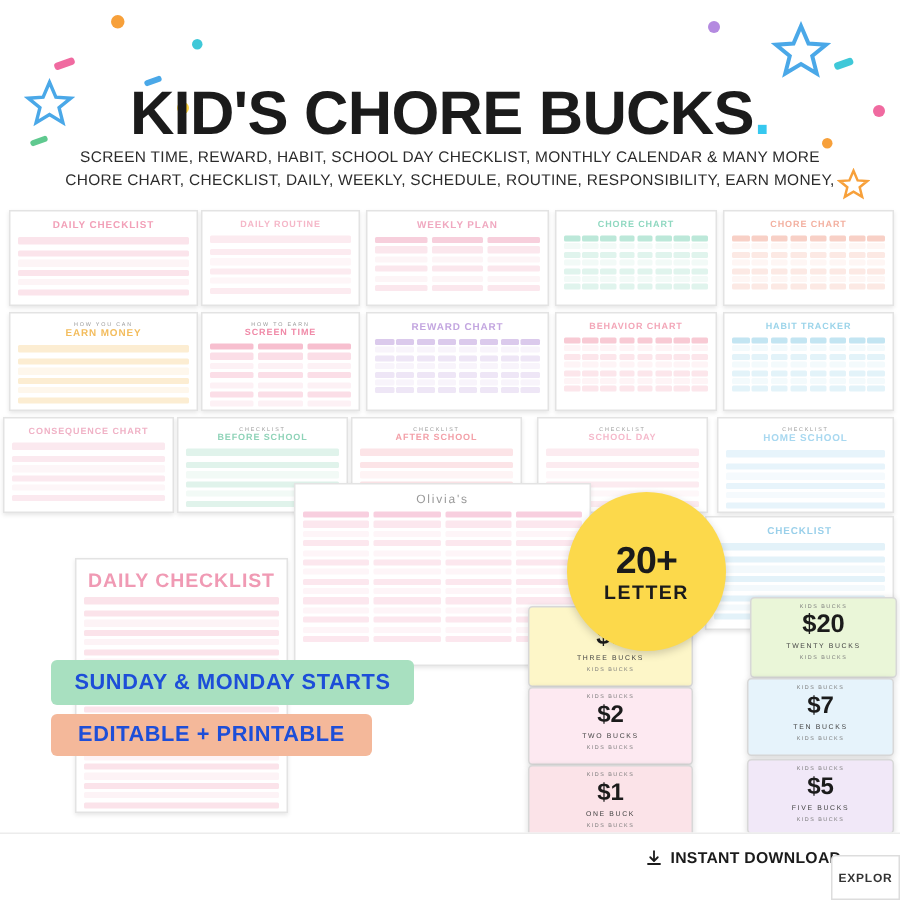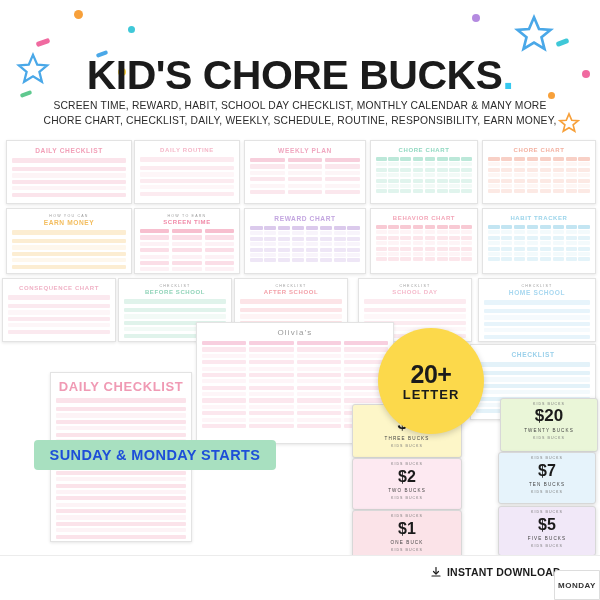--- a/index.html
+++ b/index.html
@@ -750,26 +750,29 @@
     </div>
 
   <div class="badge">
     <div class="b1">20+</div>
     <div class="b2">LETTER</div>
   </div>
 
   <div class="banner" id="banner-sunday">
     <span>SUNDAY &amp; MONDAY STARTS</span>
   </div>
+  <div class="banner" id="banner-editable">
+    <span>EDITABLE + PRINTABLE</span>
+  </div>
 
   <div class="footerbar"></div>
   <div class="foot-right">
     <svg width="12" height="12" viewBox="0 0 24 24" fill="none" stroke="#1b1b1b" stroke-width="2.4" stroke-linecap="round" stroke-linejoin="round">
         <path d="M12 3v12"></path>
         <path d="M7 11l5 5 5-5"></path>
         <path d="M4 20h16"></path>
       </svg>
     <span>INSTANT DOWNLOAD</span>
   </div>
   <div class="explore">
-    <span>MONDAY</span>
+    <span>EXPLOR</span>
   </div>
 </div>
 
 </body></html>

